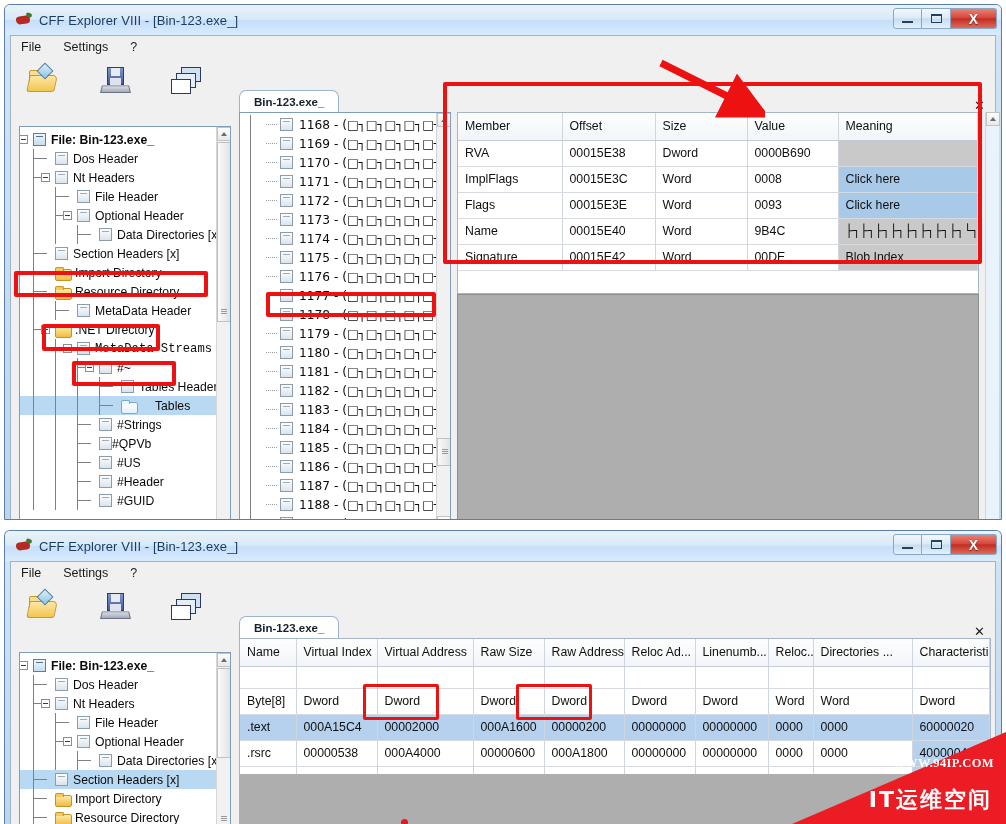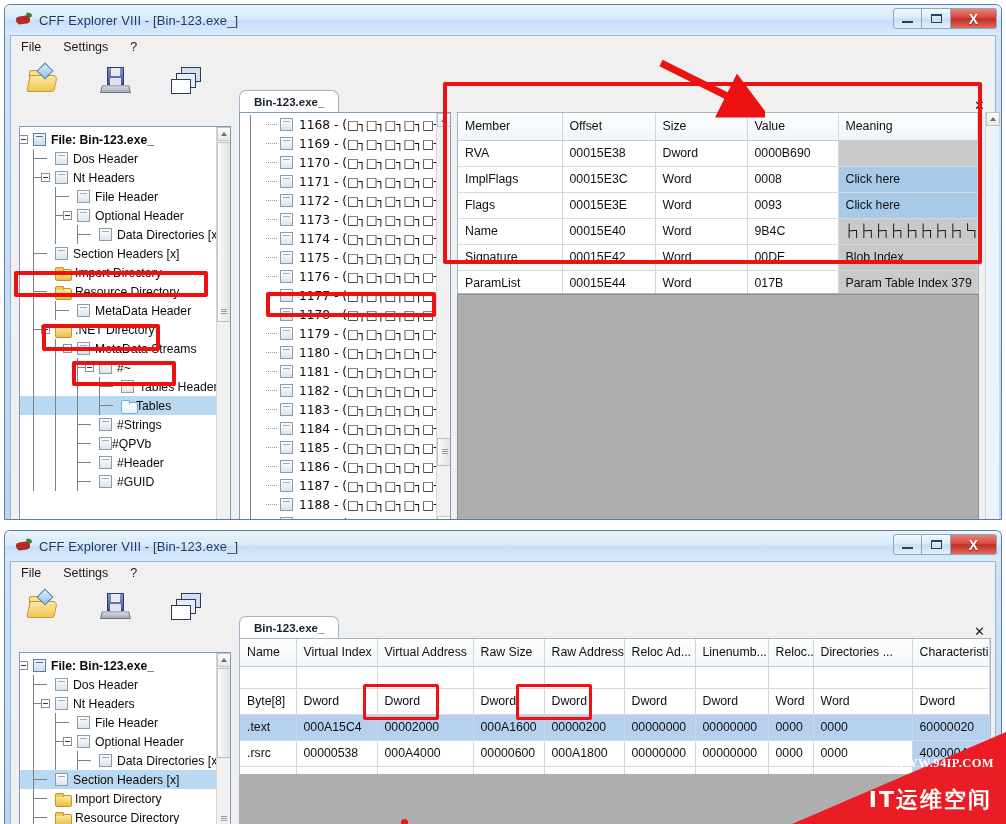--- a/index.html
+++ b/index.html
@@ -470,21 +470,21 @@
               <span class="lbl" style="margin-left: 5px;">.NET Directory</span>
             </div>
             <div class="trow">
               <span class="guide" style="left: 13px;"></span>
               <span class="guide" style="left: 35px;"></span>
               <span class="elbow" style="left: 35px; width: 14px;"></span>
               <span style="display: inline-block; flex: 0 0 auto; width: 52px;"></span>
               <span class="expander" style="margin-left: -9px;"></span>
               <span style="width: 5px; flex: 0 0 auto;"></span>
               <span class="boxicon"></span>
-              <span class="lbl" style="margin-left: 5px;">MetaData Streams</span>
+              <span class="lbl" style="margin-left: 5px; font-family: Liberation Mono, monospace;">MetaData Streams</span>
             </div>
             <div class="trow">
               <span class="guide" style="left: 13px;"></span>
               <span class="guide" style="left: 35px;"></span>
               <span class="guide" style="left: 57px;"></span>
               <span class="elbow" style="left: 57px; width: 14px;"></span>
               <span style="display: inline-block; flex: 0 0 auto; width: 74px;"></span>
               <span class="expander" style="margin-left: -9px;"></span>
               <span style="width: 5px; flex: 0 0 auto;"></span>
               <span class="boxicon"></span>
@@ -503,41 +503,51 @@
             </div>
             <div class="trow sel">
               <span class="guide" style="left: 13px;"></span>
               <span class="guide" style="left: 35px;"></span>
               <span class="guide" style="left: 57px;"></span>
               <span class="guide" style="left: 79px;"></span>
               <span class="elbow" style="left: 79px; width: 14px;"></span>
               <span style="display: inline-block; flex: 0 0 auto; width: 96px;"></span>
               <span style="width: 5px; flex: 0 0 auto;"></span>
               <span class="foldericon open"></span>
-              <span class="lbl" style="margin-left: 0;">Tables</span>
+              <span class="lbl" style="margin-left: 19px;">Tables</span>
             </div>
             <div class="trow">
               <span class="guide" style="left: 13px;"></span>
               <span class="guide" style="left: 35px;"></span>
               <span class="guide" style="left: 57px;"></span>
               <span class="elbow" style="left: 57px; width: 14px;"></span>
               <span style="display: inline-block; flex: 0 0 auto; width: 74px;"></span>
               <span style="width: 5px; flex: 0 0 auto;"></span>
               <span class="boxicon"></span>
               <span class="lbl" style="margin-left: 5px;">#Strings</span>
             </div>
             <div class="trow">
               <span class="guide" style="left: 13px;"></span>
               <span class="guide" style="left: 35px;"></span>
               <span class="guide" style="left: 57px;"></span>
               <span class="elbow" style="left: 57px; width: 14px;"></span>
               <span style="display: inline-block; flex: 0 0 auto; width: 74px;"></span>
               <span style="width: 5px; flex: 0 0 auto;"></span>
               <span class="boxicon"></span>
               <span class="lbl" style="">#QPVb</span>
+            </div>
+            <div class="trow">
+              <span class="guide" style="left: 13px;"></span>
+              <span class="guide" style="left: 35px;"></span>
+              <span class="guide" style="left: 57px;"></span>
+              <span class="elbow" style="left: 57px; width: 14px;"></span>
+              <span style="display: inline-block; flex: 0 0 auto; width: 74px;"></span>
+              <span style="width: 5px; flex: 0 0 auto;"></span>
+              <span class="boxicon"></span>
+              <span class="lbl" style="margin-left: 5px;">#US</span>
             </div>
             <div class="trow">
               <span class="guide" style="left: 13px;"></span>
               <span class="guide" style="left: 35px;"></span>
               <span class="guide" style="left: 57px;"></span>
               <span class="elbow" style="left: 57px; width: 14px;"></span>
               <span style="display: inline-block; flex: 0 0 auto; width: 74px;"></span>
               <span style="width: 5px; flex: 0 0 auto;"></span>
               <span class="boxicon"></span>
               <span class="lbl" style="margin-left: 5px;">#Header</span>
@@ -784,27 +794,20 @@
                 <td>Word</td>
                 <td>9B4C</td>
                 <td class="gray boxglyph">├┐├┐├┐├┐├┐├┐├┐├┐└┐└</td>
               </tr>
               <tr>
                 <td>Signature</td>
                 <td>00015E42</td>
                 <td>Word</td>
                 <td>00DE</td>
                 <td class="gray">Blob Index</td>
-              </tr>
-              <tr>
-                <td>ParamList</td>
-                <td>00015E44</td>
-                <td>Word</td>
-                <td>017B</td>
-                <td class="gray">Param Table Index 379</td>
               </tr>
             </tbody>
         </table>
       </div>
 
       <div class="emptypane" style="left:446px; top:258px; right:16px; height:252px; border:1px solid #8f8f8f;"></div>
 
       <div class="vscroll" style="left:974px; top:76px; height:434px; bottom:auto; background:#eaf3fb;">
         <div class="arr up">
             <i class="caret u"></i>

